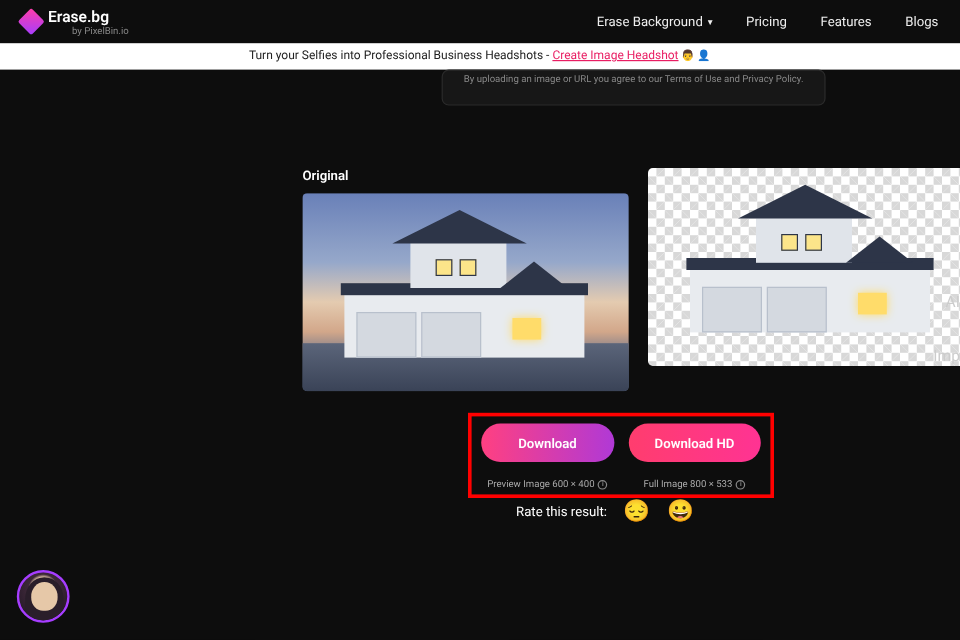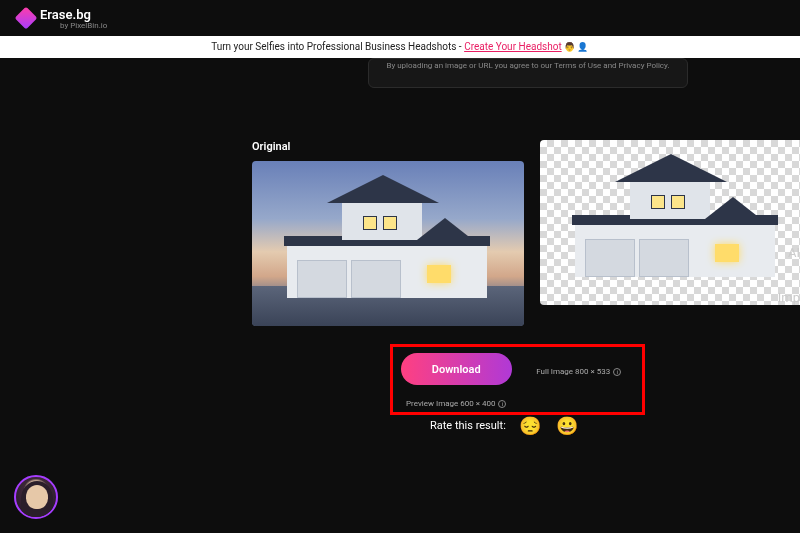--- a/index.html
+++ b/index.html
@@ -318,25 +318,40 @@
 <body>
 
 <div class="header">
   <div class="logo-area">
     <div class="logo-diamond"></div>
     <div>
       <div class="logo-text">Erase.bg</div>
       <div class="logo-sub">by PixelBin.io</div>
     </div>
   </div>
+  <div class="nav">
+    <div class="nav-item">
+      <span>Erase Background</span>
+      <span class="chev">▾</span>
+    </div>
+    <div class="nav-item">
+      <span>Pricing</span>
+    </div>
+    <div class="nav-item">
+      <span>Features</span>
+    </div>
+    <div class="nav-item">
+      <span>Blogs</span>
+    </div>
+  </div>
 </div>
 
 <div class="banner">
   <span>Turn your Selfies into Professional Business Headshots - </span>
-  <a href="#">Create Your Headshot</a>
+  <a href="#">Create Image Headshot</a>
   <span class="banner-icons">👨 👤</span>
 </div>
 
 <div class="upload-box">
   <span>By uploading an image or URL you agree to our Terms of Use and Privacy Policy.</span>
 </div>
 
 <div class="results">
   <div class="pair">
     <div class="col">
@@ -385,20 +400,23 @@
   <div class="dl-col">
     <div class="btn">
       <span>Download</span>
     </div>
     <div class="caption">
       <span>Preview Image 600 × 400</span>
       <span class="info-dot">i</span>
     </div>
   </div>
   <div class="dl-col">
+    <div class="btn hd">
+      <span>Download HD</span>
+    </div>
     <div class="caption">
       <span>Full Image 800 × 533</span>
       <span class="info-dot">i</span>
     </div>
   </div>
 </div>
 
 <div class="rate">
   <span>Rate this result:</span>
   <span class="emoji">😔</span>

